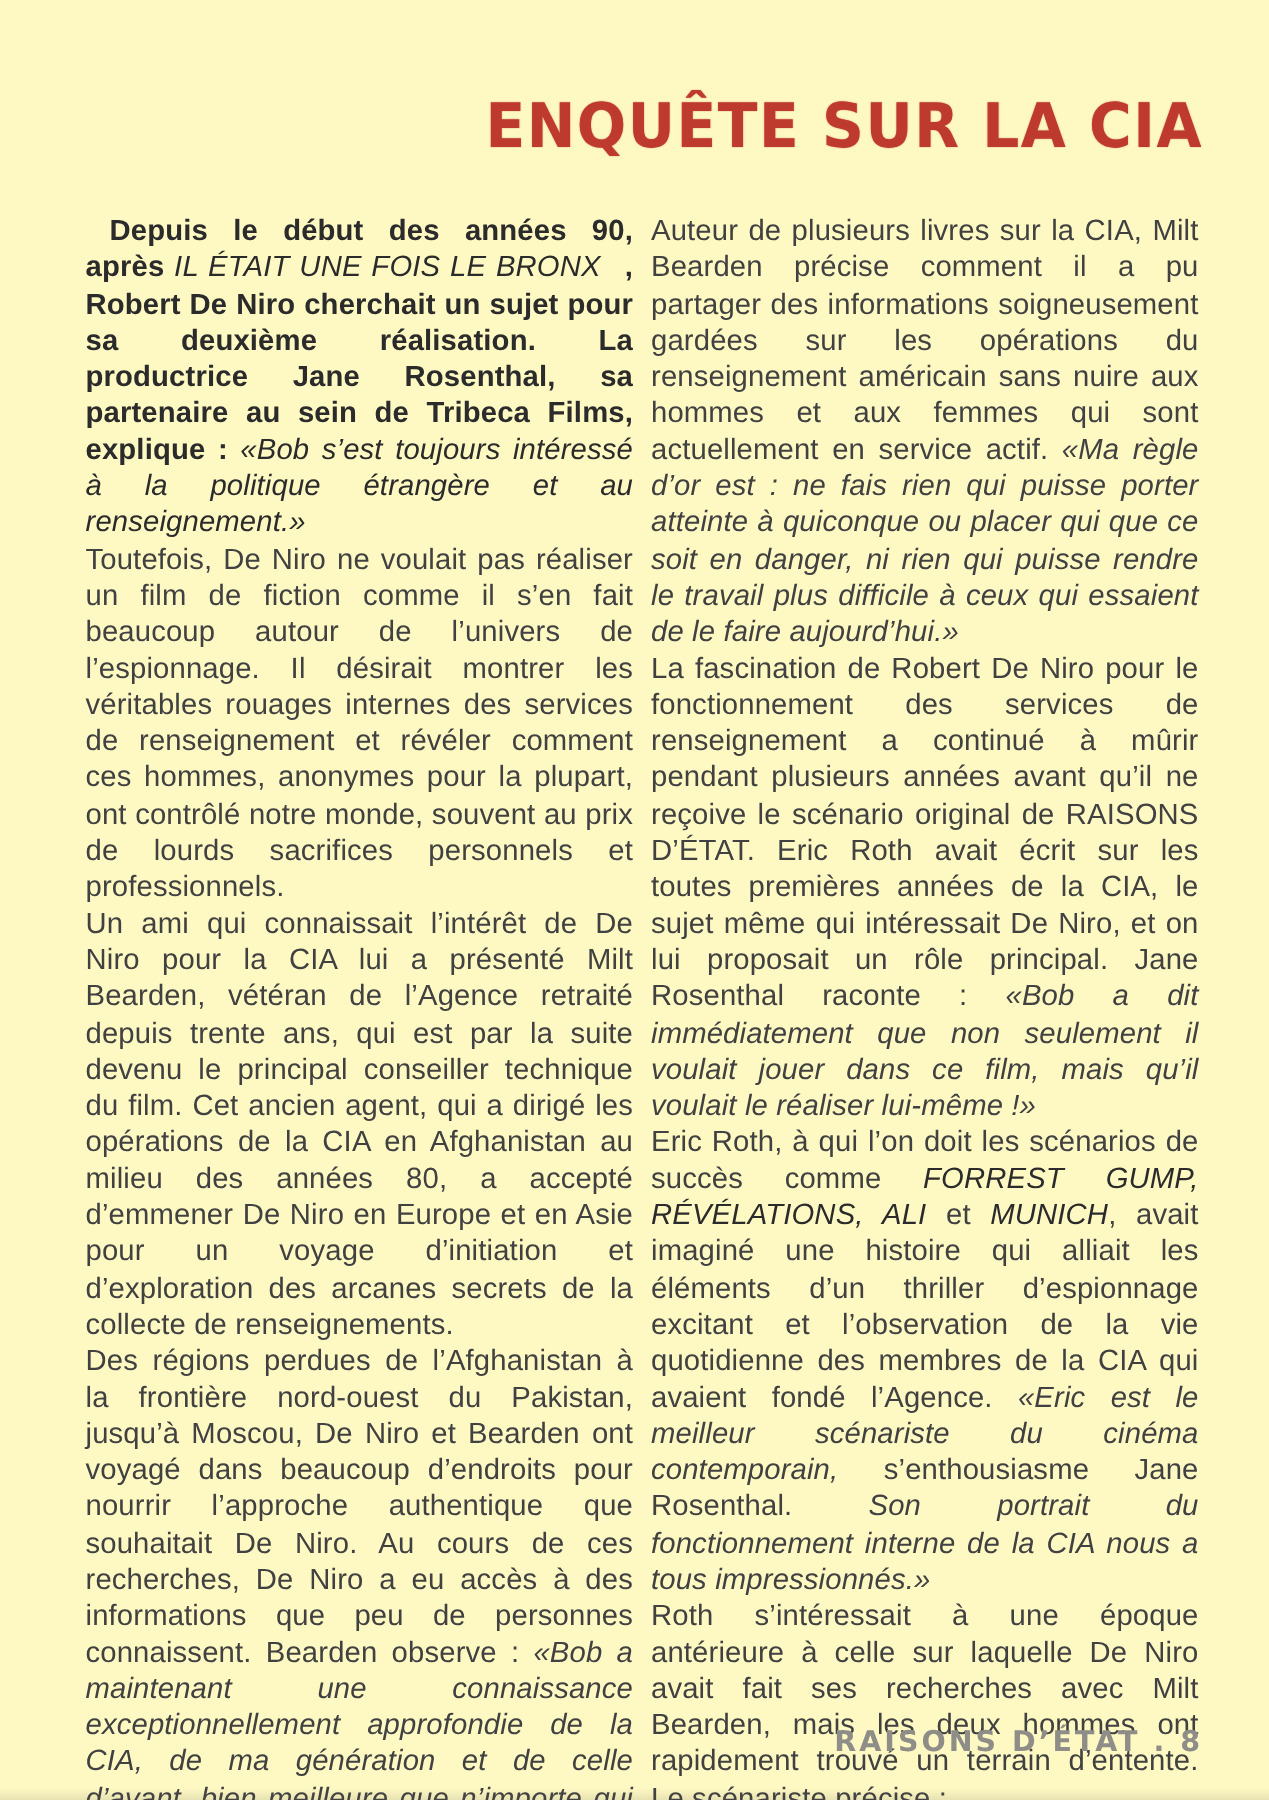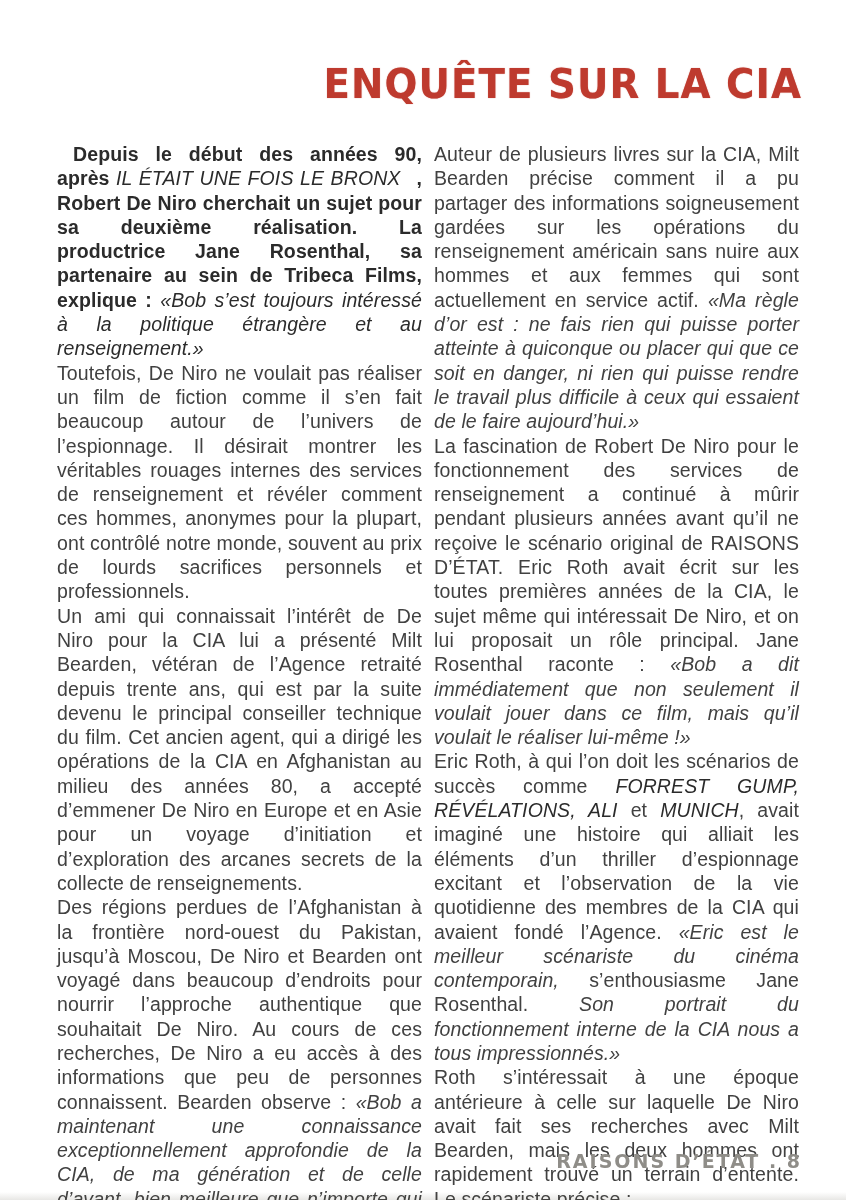--- a/index.html
+++ b/index.html
@@ -1,20 +1,20 @@
 <!DOCTYPE html>
 <html><head>
 <meta charset="utf-8">
 <style>
   html,body{margin:0;padding:0;background:#e8e6e0;}
   .page{
     position:relative;
     width:846px;height:1200px;
     margin:0 auto;
-    background:#ffffff;
+    background:#fef9c3;
     overflow:hidden;
     font-family:"Liberation Sans","DejaVu Sans",sans-serif;
   }
   .title{
     position:absolute;
     top:60px;right:44px;
     margin:0;
     font-family:"DejaVu Sans","Liberation Sans",sans-serif;
     font-size:38px;
     font-weight:800;

